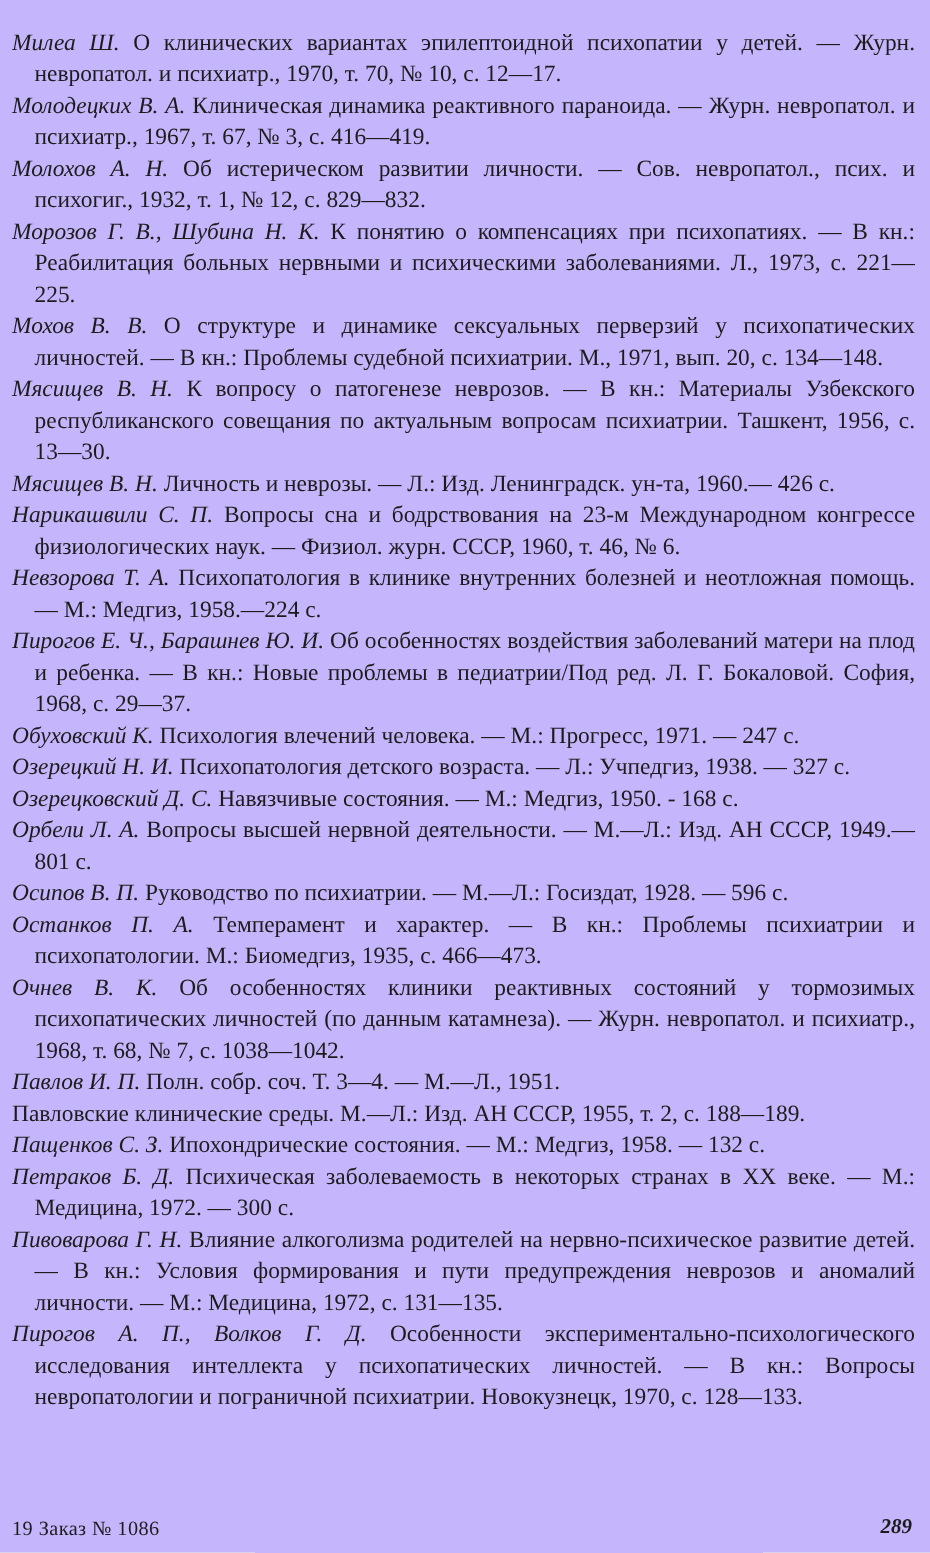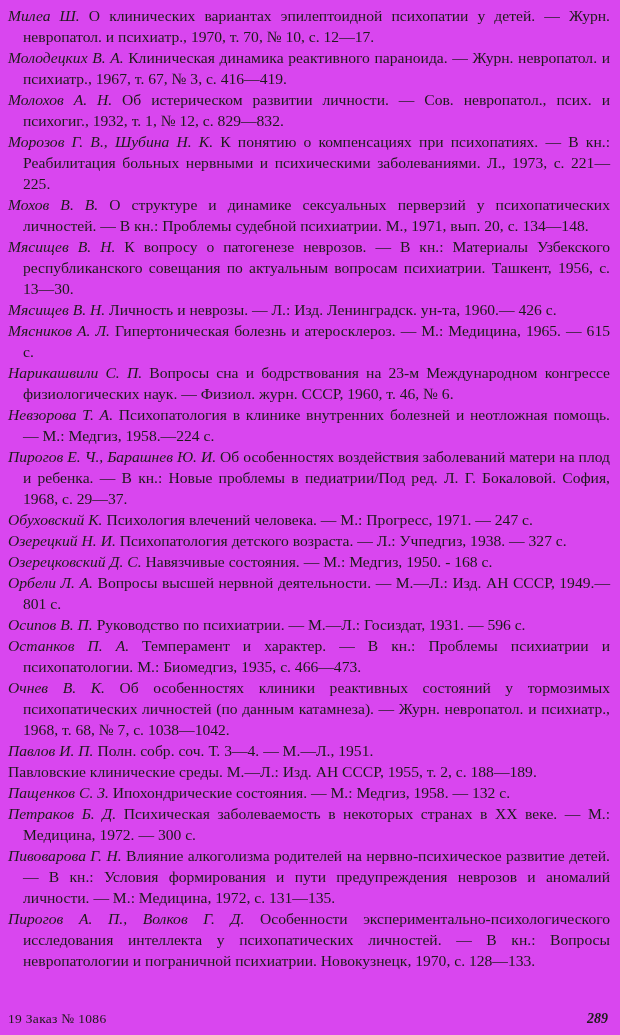--- a/index.html
+++ b/index.html
@@ -5,23 +5,23 @@
   html, body {
     margin: 0;
     padding: 0;
     background: #e9e7e3;
   }
   .page {
     position: relative;
     width: 620px;
     height: 1035px;
     margin: 0 auto;
-    background: #d946ef;
+    background: #c4b5fd;
     box-sizing: border-box;
-    padding: 5px 10px 0 8px;
+    padding: 18px 10px 0 8px;
     font-family: "Liberation Serif", "DejaVu Serif", serif;
     font-size: 15.6px;
     line-height: 21px;
     color: #1d1c1a;
     overflow: hidden;
   }
   .entry {
     margin: 0;
     text-align: justify;
     padding-left: 15px;
@@ -55,29 +55,28 @@
 
 <div class="page">
   <div>
       <p class="entry"><span class="author">Милеа Ш.</span> <span>О клинических вариантах эпилептоидной психопатии у детей. — Журн. невропатол. и психиатр., 1970, т. 70, № 10, с. 12—17.</span></p>
       <p class="entry"><span class="author">Молодецких В. А.</span> <span>Клиническая динамика реактивного параноида. — Журн. невропатол. и психиатр., 1967, т. 67, № 3, с. 416—419.</span></p>
       <p class="entry"><span class="author">Молохов А. Н.</span> <span>Об истерическом развитии личности. — Сов. невропатол., псих. и психогиг., 1932, т. 1, № 12, с. 829—832.</span></p>
       <p class="entry"><span class="author">Морозов Г. В., Шубина Н. К.</span> <span>К понятию о компенсациях при психопатиях. — В кн.: Реабилитация больных нервными и психическими заболеваниями. Л., 1973, с. 221—225.</span></p>
       <p class="entry"><span class="author">Мохов В. В.</span> <span>О структуре и динамике сексуальных перверзий у психопатических личностей. — В кн.: Проблемы судебной психиатрии. М., 1971, вып. 20, с. 134—148.</span></p>
       <p class="entry"><span class="author">Мясищев В. Н.</span> <span>К вопросу о патогенезе неврозов. — В кн.: Материалы Узбекского республиканского совещания по актуальным вопросам психиатрии. Ташкент, 1956, с. 13—30.</span></p>
       <p class="entry"><span class="author">Мясищев В. Н.</span> <span>Личность и неврозы. — Л.: Изд. Ленинградск. ун-та, 1960.— 426 с.</span></p>
-      <p class="entry"><span class="author">Мясников А. Л.</span> <span>Гипертоническая болезнь и атеросклероз. — М.: Медицина, 1965. — 615 с.</span></p>
       <p class="entry"><span class="author">Нарикашвили С. П.</span> <span>Вопросы сна и бодрствования на 23-м Международном конгрессе физиологических наук. — Физиол. журн. СССР, 1960, т. 46, № 6.</span></p>
       <p class="entry"><span class="author">Невзорова Т. А.</span> <span>Психопатология в клинике внутренних болезней и неотложная помощь. — М.: Медгиз, 1958.—224 с.</span></p>
       <p class="entry"><span class="author">Пирогов Е. Ч., Барашнев Ю. И.</span> <span>Об особенностях воздействия заболеваний матери на плод и ребенка. — В кн.: Новые проблемы в педиатрии/Под ред. Л. Г. Бокаловой. София, 1968, с. 29—37.</span></p>
       <p class="entry"><span class="author">Обуховский К.</span> <span>Психология влечений человека. — М.: Прогресс, 1971. — 247 с.</span></p>
       <p class="entry"><span class="author">Озерецкий Н. И.</span> <span>Психопатология детского возраста. — Л.: Учпедгиз, 1938. — 327 с.</span></p>
       <p class="entry"><span class="author">Озерецковский Д. С.</span> <span>Навязчивые состояния. — М.: Медгиз, 1950. - 168 с.</span></p>
       <p class="entry"><span class="author">Орбели Л. А.</span> <span>Вопросы высшей нервной деятельности. — М.—Л.: Изд. АН СССР, 1949.—801 с.</span></p>
-      <p class="entry"><span class="author">Осипов В. П.</span> <span>Руководство по психиатрии. — М.—Л.: Госиздат, 1931. — 596 с.</span></p>
+      <p class="entry"><span class="author">Осипов В. П.</span> <span>Руководство по психиатрии. — М.—Л.: Госиздат, 1928. — 596 с.</span></p>
       <p class="entry"><span class="author">Останков П. А.</span> <span>Темперамент и характер. — В кн.: Проблемы психиатрии и психопатологии. М.: Биомедгиз, 1935, с. 466—473.</span></p>
       <p class="entry"><span class="author">Очнев В. К.</span> <span>Об особенностях клиники реактивных состояний у тормозимых психопатических личностей (по данным катамнеза). — Журн. невропатол. и психиатр., 1968, т. 68, № 7, с. 1038—1042.</span></p>
       <p class="entry"><span class="author">Павлов И. П.</span> <span>Полн. собр. соч. Т. 3—4. — М.—Л., 1951.</span></p>
       <p class="entry"><span>Павловские клинические среды. М.—Л.: Изд. АН СССР, 1955, т. 2, с. 188—189.</span></p>
       <p class="entry"><span class="author">Пащенков С. З.</span> <span>Ипохондрические состояния. — М.: Медгиз, 1958. — 132 с.</span></p>
       <p class="entry"><span class="author">Петраков Б. Д.</span> <span>Психическая заболеваемость в некоторых странах в XX веке. — М.: Медицина, 1972. — 300 с.</span></p>
       <p class="entry"><span class="author">Пивоварова Г. Н.</span> <span>Влияние алкоголизма родителей на нервно-психическое развитие детей. — В кн.: Условия формирования и пути предупреждения неврозов и аномалий личности. — М.: Медицина, 1972, с. 131—135.</span></p>
       <p class="entry"><span class="author">Пирогов А. П., Волков Г. Д.</span> <span>Особенности экспериментально-психологического исследования интеллекта у психопатических личностей. — В кн.: Вопросы невропатологии и пограничной психиатрии. Новокузнецк, 1970, с. 128—133.</span></p>
     </div>
   <div class="footer">

